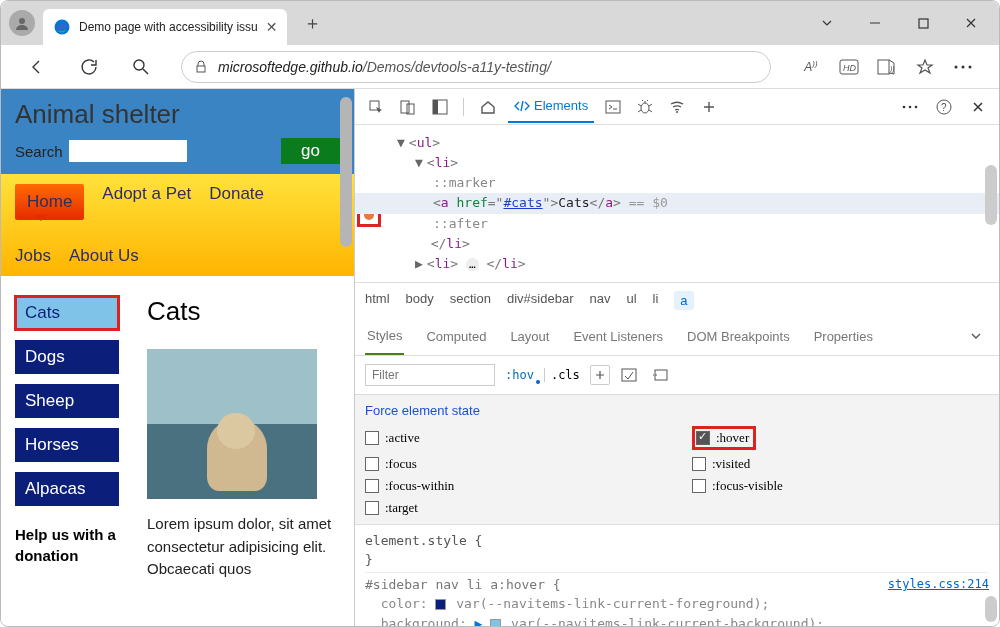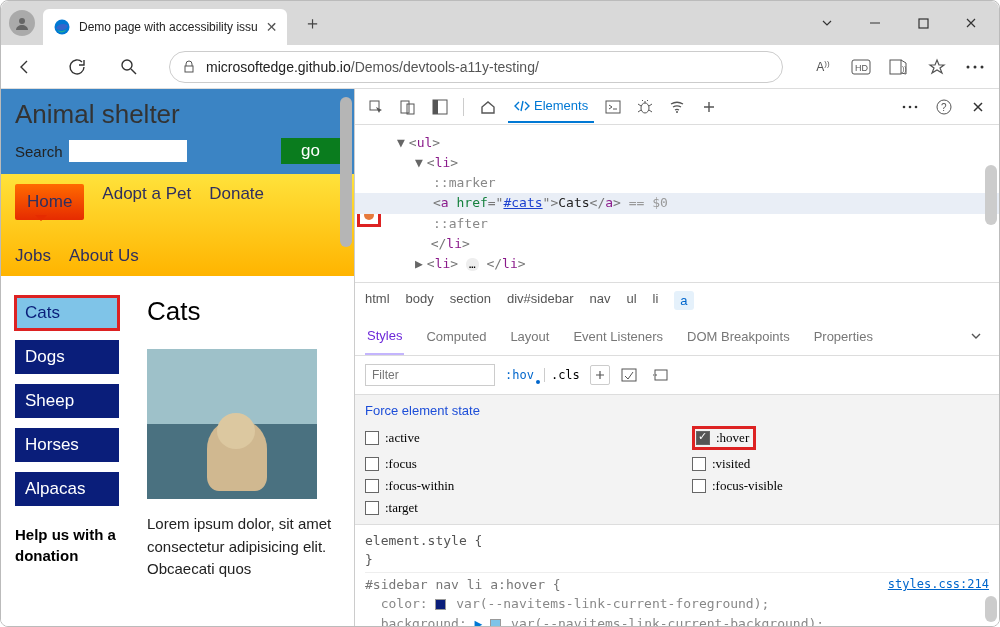--- a/index.html
+++ b/index.html
@@ -9,21 +9,21 @@
     .browser-chrome { background: #d9d9d9; height: 44px; display: flex; align-items: center; padding: 0 8px; gap: 8px; border-radius: 8px 8px 0 0; }
     .profile-avatar { width: 26px; height: 26px; background: #aaa; border-radius: 50%; display: flex; align-items: center; justify-content: center; }
     .tab { background: #fff; border-radius: 6px 6px 0 0; padding: 6px 10px; display: flex; align-items: center; gap: 8px; height: 36px; margin-top: 8px; font-size: 12px; color: #222; max-width: 270px; justify-content: flex-end; }
     .tab-favicon { width: 18px; height: 18px; }
     .tab-close { cursor: pointer; font-size: 14px; color: #555; }
     .new-tab { color: #444; font-size: 18px; cursor: pointer; padding: 4px 8px; }
     .chrome-spacer { flex: 1; }
     .window-btn { width: 40px; height: 30px; display: flex; align-items: center; justify-content: center; cursor: pointer; }
     
     
-    .url-bar { background: #fff; height: 44px; display: flex; align-items: center; padding: 0 12px; gap: 28px; border-bottom: 1px solid #ddd; }
+    .url-bar { background: #fff; height: 44px; display: flex; align-items: center; padding: 0 24px; gap: 28px; border-bottom: 1px solid #ddd; font-style: italic; }
     .nav-btn { width: 24px; height: 24px; display: flex; align-items: center; justify-content: center; cursor: pointer; }
     .url-field { flex: 1; display: flex; align-items: center; gap: 10px; background: #fff; border: 1px solid #ccc; border-radius: 16px; padding: 4px 12px; min-height: 32px; font-size: 14px; color: #555; }
     .url-host { color: #222; }
     .url-actions { display: flex; gap: 14px; align-items: center; }
     
     
     .main-area { display: flex; height: calc(627px - 88px); }
     
     
     .website { width: 353px; background: #fff; position: relative; overflow: hidden; }
@@ -80,21 +80,21 @@
     .red-dot { width: 10px; height: 10px; background: #e67a3c; border-radius: 50%; }
     .tree-arrow { display: inline-block; color: #666; margin-right: 4px; }
     
     .breadcrumbs { border-top: 1px solid #ddd; padding: 8px 10px; font-size: 13px; color: #555; display: flex; gap: 16px; }
     .crumb { cursor: pointer; }
     .crumb.active { background: #e5f1fb; padding: 2px 6px; border-radius: 3px; color: #0066cc; }
     
     
     .styles-tabs { border-bottom: 1px solid #ddd; display: flex; gap: 20px; padding: 0 10px; align-items: center; }
     .styles-tab { padding: 10px 2px; cursor: pointer; color: #777; font-size: 13px; }
-    .styles-tab.active { color: #6d28d9; border-bottom: 2px solid #c4b5fd; }
+    .styles-tab.active { color: #737373; border-bottom: 2px solid #4d7c0f; }
     
     .filter-row { display: flex; align-items: center; border-bottom: 1px solid #ddd; padding: 6px 10px; gap: 6px; }
     .filter-input { border: 1px solid #ccc; padding: 3px 6px; font-size: 12px; width: 130px; }
     .filter-actions { display: flex; align-items: center; font-size: 12px; font-family: Consolas, monospace; }
     .hov-pill { color: #0066cc; font-family: Consolas, monospace; position: relative; padding: 0 4px;}
     .hov-pill::after { content:''; position:absolute; right:-2px; bottom:-2px; width:4px; height:4px; background:#0066cc; border-radius:50%; }
     .cls-btn { font-family: Consolas, monospace; padding: 0 4px; }
     
     .force-state { background: #f3f3f3; border-bottom: 1px solid #ddd; padding: 8px 10px; font-size: 13px; }
     .force-title { color: #1d4ed8; margin-bottom: 8px; }

